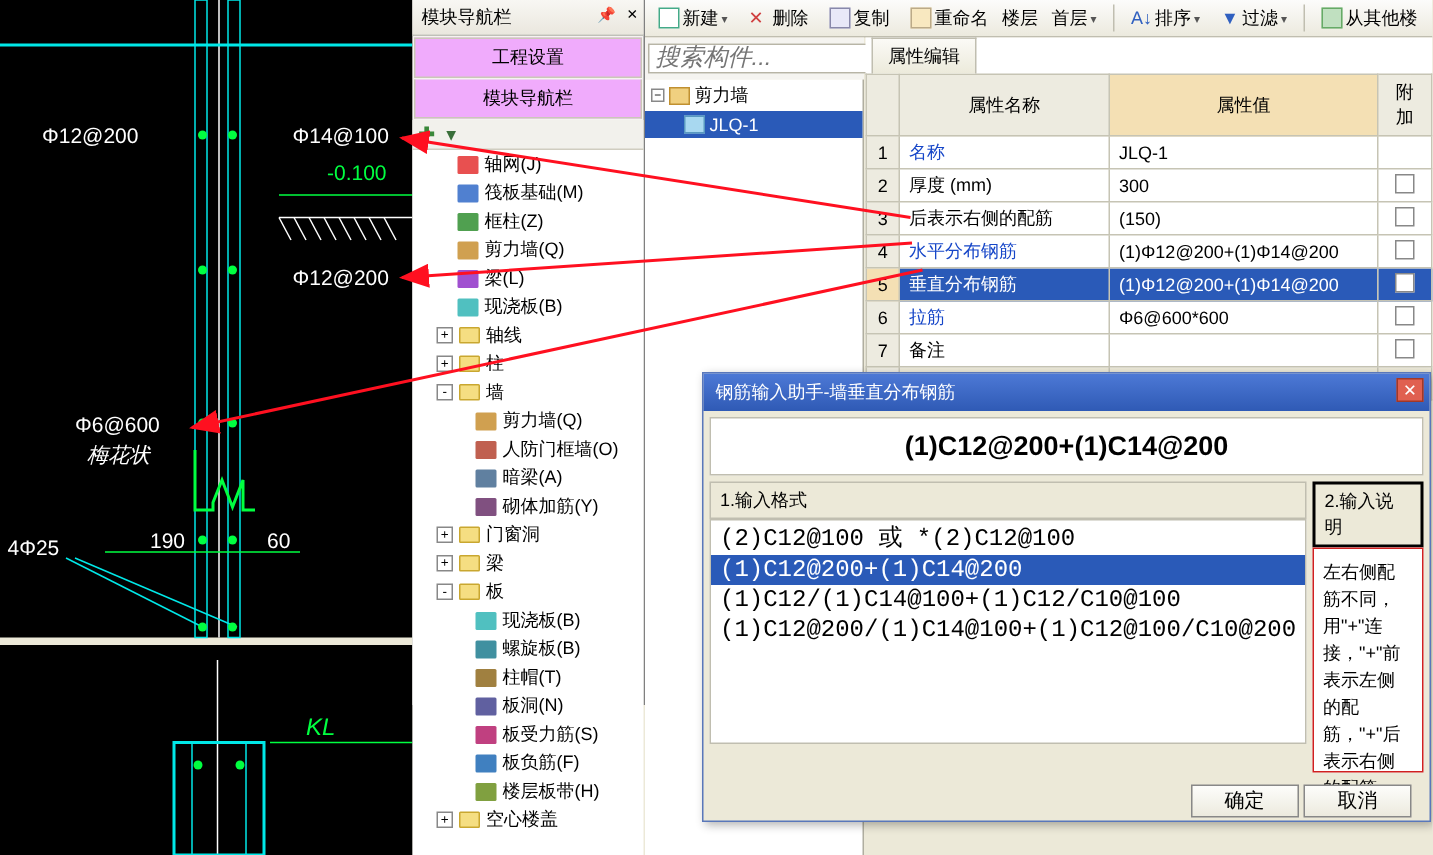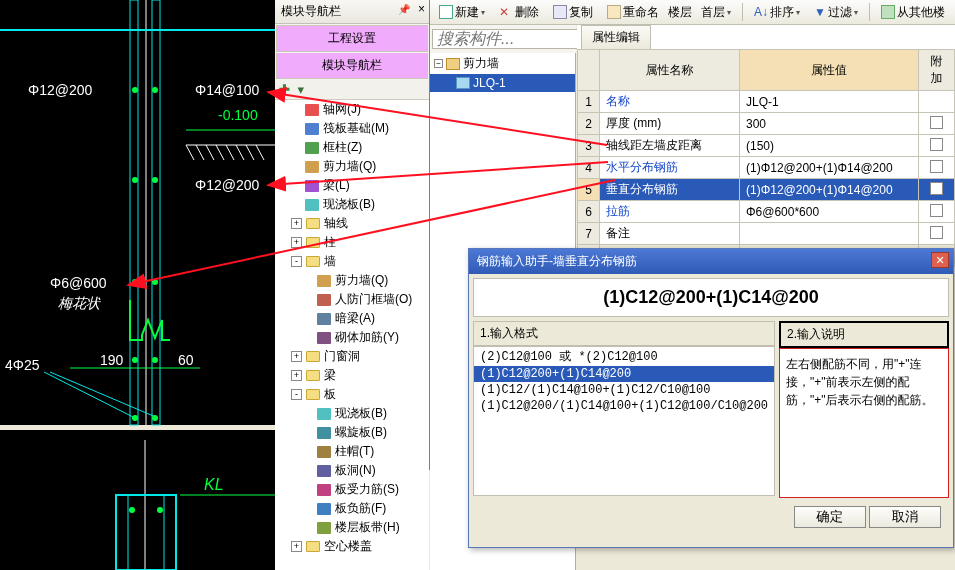--- a/index.html
+++ b/index.html
@@ -62,21 +62,21 @@
     
     .dialog { position: absolute; left: 468px; top: 248px; width: 486px; height: 300px; background: #ece9d8; border: 1px solid #5977ba; box-shadow: 2px 2px 6px rgba(0,0,0,0.3); }
     .dlg-title { background: linear-gradient(#4d79d6, #2f5ab5); color: #fff; padding: 4px 8px; font-size: 12px; position: relative; }
     .dlg-close { position: absolute; right: 4px; top: 3px; width: 18px; height: 16px; background: #e06050; border: 1px solid #a03828; color: #fff; font-size: 11px; display: flex; align-items: center; justify-content: center; }
     .dlg-result { text-align: center; font-size: 18px; font-weight: bold; padding: 8px; border: 1px solid #c0beb0; margin: 4px; background: #fff; font-family: Arial; }
     .dlg-body { display: flex; padding: 0 4px; gap: 4px; }
     .dlg-left { flex: 1.2; }
     .dlg-right { flex: 1; }
     .dlg-section-title { padding: 3px 6px; border: 1px solid #c0beb0; background: #ece9d8; font-size: 12px; }
     .dlg-right .dlg-section-title { border: 2px solid #000000; }
-    .dlg-list { border: 1px solid #c0beb0; background: #fff; height: 150px; overflow-y: auto; overflow-x: scroll; font-family: "Courier New", monospace; font-size: 12px; }
+    .dlg-list { border: 1px solid #c0beb0; background: #fff; height: 150px; overflow-y: auto; overflow-x: scroll; font-family: "Courier New", monospace; font-size: 16px; }
     .dlg-list-item { padding: 1px 6px; white-space: nowrap; }
     .dlg-list-item.selected { background: #2a5ab8; color: #fff; }
     .dlg-desc { border: 1px solid #d02020; background: #fff; height: 150px; padding: 6px; font-size: 12px; line-height: 1.5; }
     .dlg-buttons { text-align: right; padding: 8px 12px; }
     .dlg-btn { width: 72px; height: 22px; border: 1px solid #888; background: linear-gradient(#fdfdfb, #eceade); margin-left: 0; cursor: pointer; }
     
     
     .arrows { position: absolute; left: 0; top: 0; width: 955px; height: 570px; pointer-events: none; z-index: 100; }
   </style>
 </head>
@@ -404,21 +404,21 @@
     <td class="chk"></td>
         </tr>
         <tr>
           <td class="num">2</td>
     <td class="name black">厚度 (mm)</td>
     <td>300</td>
     <td class="chk"><span class="chkbox"></span></td>
         </tr>
         <tr>
           <td class="num">3</td>
-    <td class="name black">轴线距左墙皮距离</td>
+    <td class="name black">后表示右侧的配筋</td>
     <td>(150)</td>
     <td class="chk"><span class="chkbox"></span></td>
         </tr>
         <tr>
           <td class="num">4</td>
     <td class="name">水平分布钢筋</td>
     <td>(1)Φ12@200+(1)Φ14@200</td>
     <td class="chk"><span class="chkbox"></span></td>
         </tr>
         <tr class="selected">

